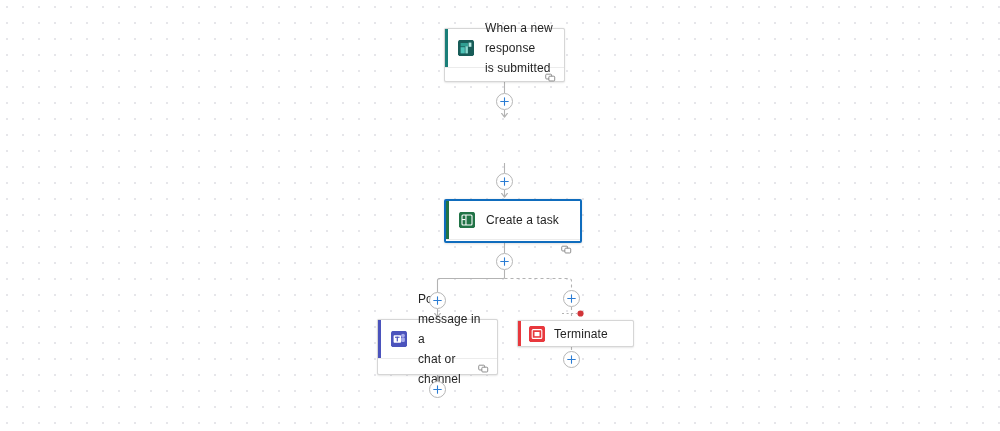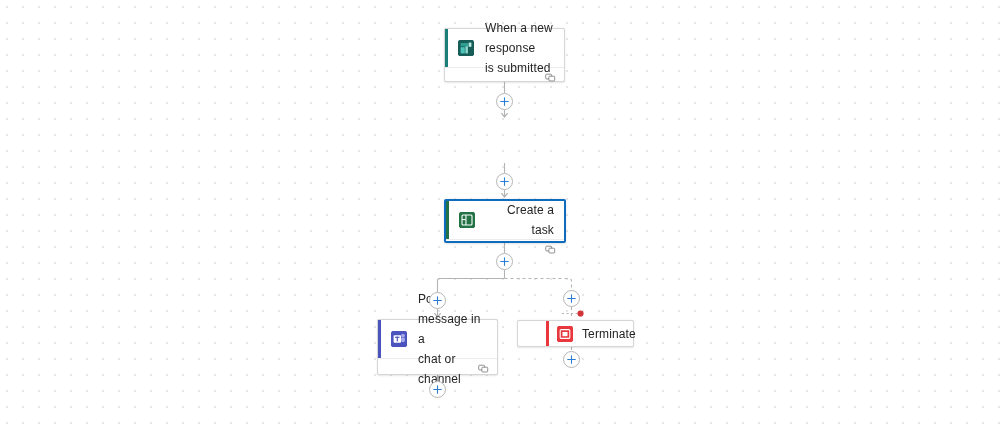--- a/index.html
+++ b/index.html
@@ -174,21 +174,21 @@
     </div>
     <div class="node-footer">
       <svg class="footer-icon" width="11" height="11" viewBox="0 0 12 12">
         <rect x="0.8" y="2.4" width="6.4" height="5.2" rx="1" fill="none" stroke="#868686" stroke-width="1"></rect>
         <rect x="4.2" y="4.6" width="6.4" height="5.2" rx="1" fill="#ffffff" stroke="#868686" stroke-width="1"></rect>
       </svg>
     </div>
   </div>
 
 
-  <div class="node selected" style="left:444px; top:199px; width:122px; height:44px;text-align:right;">
+  <div class="node selected" style="left:444px; top:199px; width:138px; height:44px;">
     <div class="node-main">
       <span class="accent" style="background:#217346;"></span>
       <svg class="node-icon" viewBox="0 0 16 16">
         <rect x="0" y="0" width="16" height="16" rx="1.4" fill="#217346"></rect>
         <rect x="3.0" y="3.0" width="10" height="10" rx="1" fill="none" stroke="#ffffff" stroke-width="1.1"></rect>
         <rect x="6.4" y="3.0" width="1.1" height="10" fill="#ffffff"></rect>
         <rect x="3.0" y="7.0" width="3.4" height="1.1" fill="#ffffff"></rect>
       </svg>
       <div class="node-title">Create a task</div>
     </div>
@@ -216,21 +216,21 @@
     </div>
     <div class="node-footer">
       <svg class="footer-icon" width="11" height="11" viewBox="0 0 12 12">
         <rect x="0.8" y="2.4" width="6.4" height="5.2" rx="1" fill="none" stroke="#868686" stroke-width="1"></rect>
         <rect x="4.2" y="4.6" width="6.4" height="5.2" rx="1" fill="#ffffff" stroke="#868686" stroke-width="1"></rect>
       </svg>
     </div>
   </div>
 
   <div class="node" style="left:517px; top:320px; width:117px; height:27px;">
-    <div class="node-main" style="min-height:25px;margin-left:28px;">
+    <div class="node-main" style="min-height:25px;">
       <span class="accent" style="background:#e8383d;"></span>
       <svg class="node-icon" viewBox="0 0 16 16" style="margin-left:11px;margin-right:9px;">
         <rect x="0" y="0" width="16" height="16" rx="1.4" fill="#e8383d"></rect>
         <rect x="3.2" y="3.6" width="9.6" height="8.8" rx="1" fill="none" stroke="#ffffff" stroke-width="1.1"></rect>
         <rect x="5.5" y="6.0" width="5.0" height="4.2" fill="#ffffff"></rect>
       </svg>
       <div class="node-title">Terminate</div>
     </div>
   </div>
 

